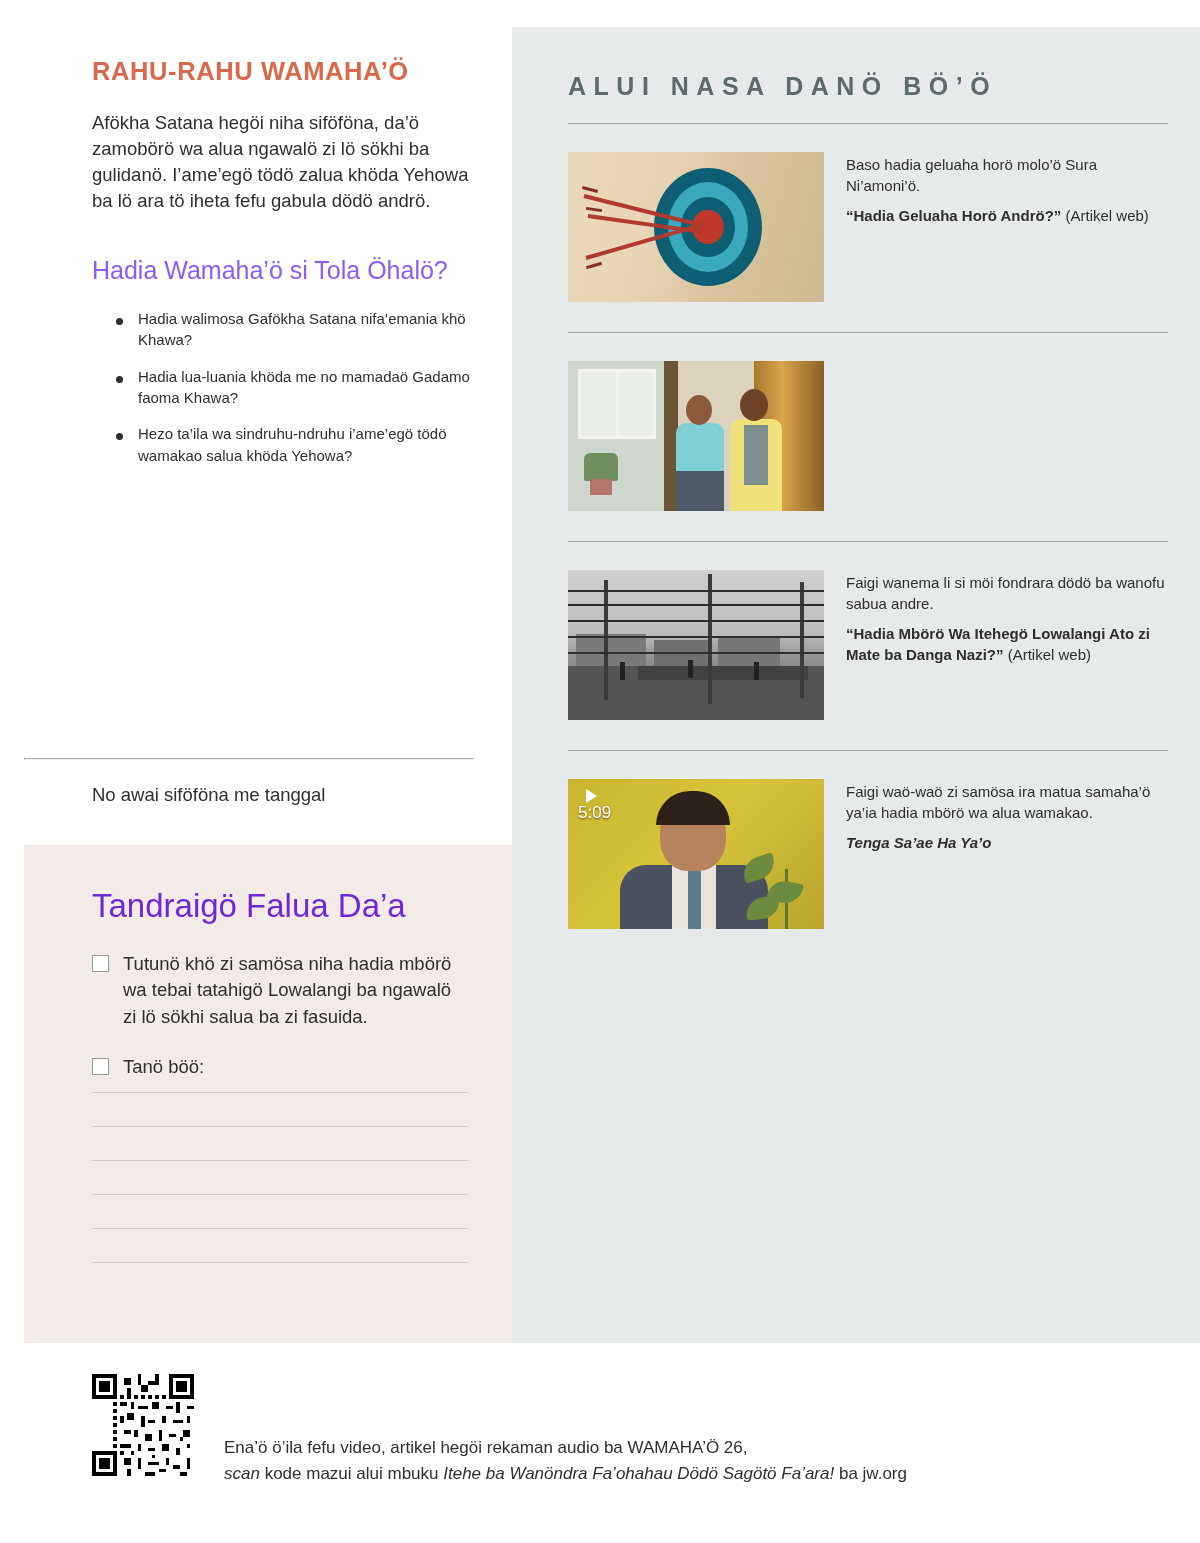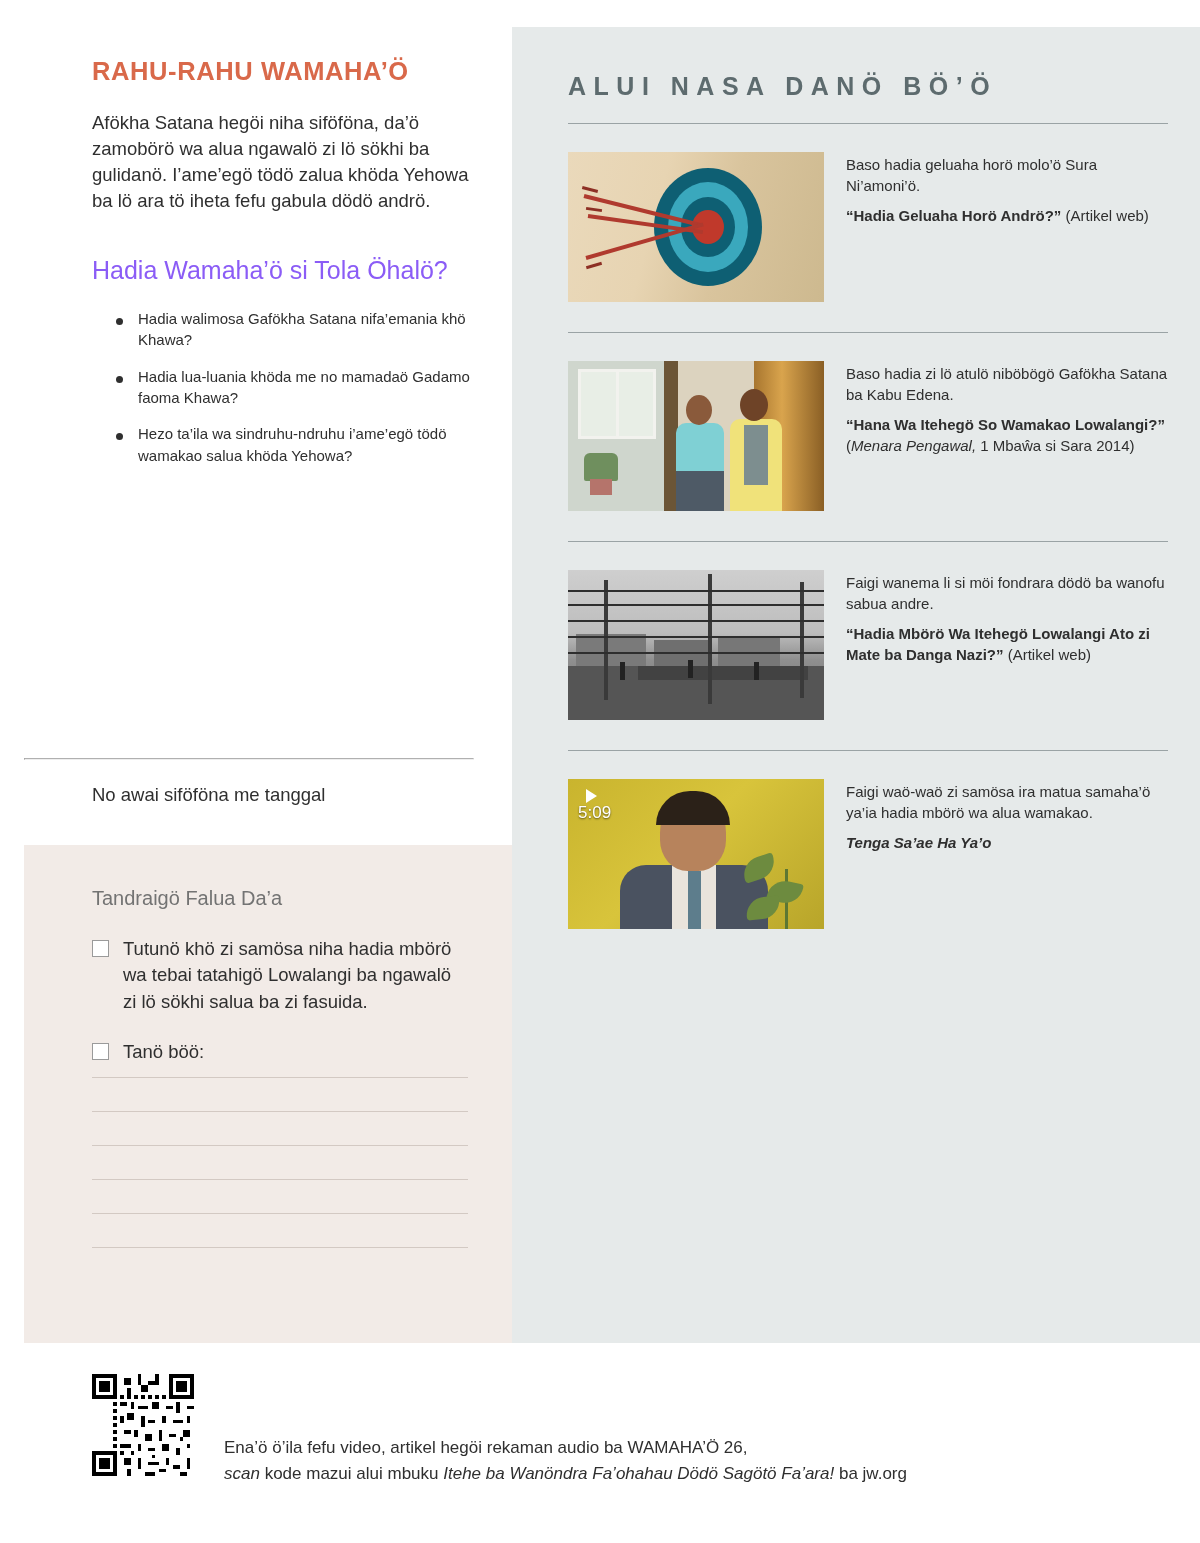--- a/index.html
+++ b/index.html
@@ -100,22 +100,22 @@
   .beige {
     position: absolute;
     left: 0; top: 845px;
     width: 488px;
     height: 498px;
     background: #f2ebe7;
   }
   .beige-inner { padding: 42px 44px 0 68px; }
 
   .beige-head {
-    color: #737373;
-    font-size: 20px;
+    color: #6d28d9;
+    font-size: 33px;
     margin: 0 0 26px 0;
     font-weight: normal;
   }
 
   .check-item {
     display: flex;
     align-items: flex-start;
     margin-bottom: 24px;
   }
   .checkbox {
@@ -369,26 +369,20 @@
             <span class="pot"></span>
           <span class="bg"></span>
             <span class="frame"></span>
             <span class="door"></span>
           <span class="p1b"></span>
             <span class="p1s"></span>
             <span class="p1h"></span>
           <span class="p2b"></span>
             <span class="p2t"></span>
             <span class="p2h"></span>
-        </div>
-        <div class="item-text">
-          <p>Baso hadia zi lö atulö niböbögö Gafökha Satana ba Kabu Edena.</p>
-          <p class="ref">
-            <b>“Hana Wa Itehe­gö So Wamakao Lowalangi?”</b><span> (</span><i>Menara Pengawal,</i><span> 1 Mbaŵa si Sara 2014)</span>
-          </p>
         </div>
       </div>
 
       <div class="item">
         <div class="thumb t3">
           <span class="hut1"></span>
             <span class="hut2"></span>
             <span class="hut3"></span>
           <span class="ground"></span>
           <span class="crowd"></span>

